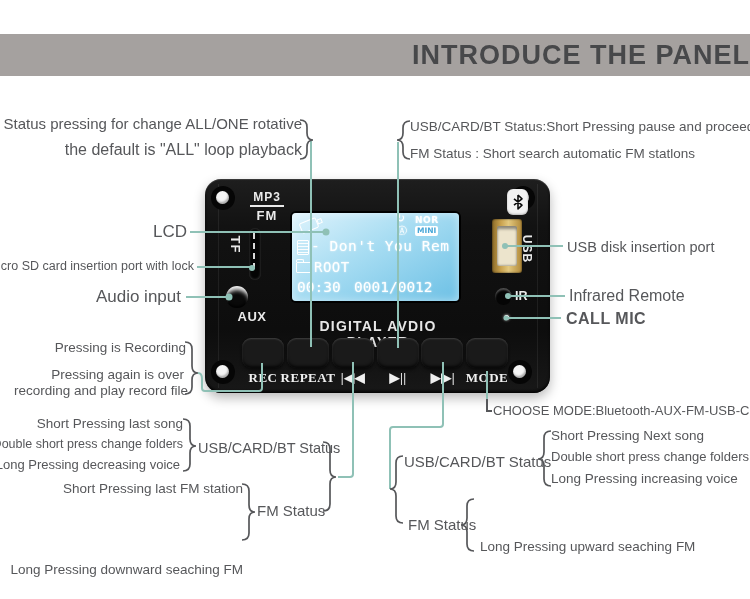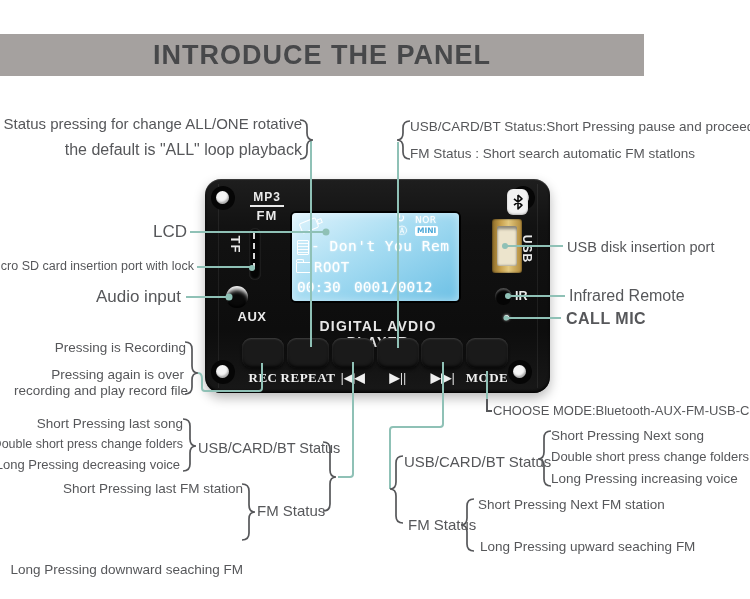--- a/index.html
+++ b/index.html
@@ -1,21 +1,21 @@
 <!DOCTYPE html>
 <html><head>
 <meta charset="utf-8">
 <style>
   html,body { margin:0; padding:0; background:#ffffff; }
   .canvas { position:relative; width:750px; height:599px; background:#fff; overflow:hidden;
             font-family:"Liberation Sans", sans-serif; }
 
   
-  .titlebar { position:absolute; left:0; top:34px; width:644px; height:42px; background:#a5a19f;
-              display:flex; align-items:center; justify-content:center; z-index:2; }
+  .titlebar { position:absolute; left:0; top:34px; width:750px; height:42px; background:#a5a19f;
+              display:flex; align-items:center; justify-content:flex-end; z-index:2; }
   .titlebar h1 { margin:0; font-size:27px; font-weight:700; color:#47484a; letter-spacing:1px; }
 
   
   .ann { position:absolute; color:#56575a; white-space:nowrap; line-height:1.12; z-index:10; }
   .r { text-align:right; }
 
   
   .board { position:absolute; left:205px; top:179px; width:345px; height:214px; z-index:5;
            background:linear-gradient(180deg,#1e1e1e 0%,#121212 22%,#0d0d0d 70%,#181818 100%);
            border-radius:16px;
@@ -41,21 +41,21 @@
   .lcd { position:absolute; left:87px; top:34px; width:167px; height:88px; border-radius:4px;
          background:linear-gradient(150deg,#def3fc 0%,#a6dcf2 45%,#6cc0e5 100%);
          box-shadow:0 0 0 2px #000, inset 0 0 10px rgba(255,255,255,0.5);
          color:#fff; font-family:"DejaVu Sans Mono", monospace; }
   .lcd span, .lcd i { position:absolute; text-shadow:0 0 2px rgba(255,255,255,0.85); font-style:normal; }
   .lcd .song { left:19px; top:25px; font-size:14.5px; letter-spacing:0.5px; }
   .lcd .folder-name { left:22px; top:46px; font-size:14px; letter-spacing:0.5px; }
   .lcd .time { left:5px; top:66px; font-size:14.5px; }
   .lcd .track { left:62px; top:66px; font-size:14.5px; }
   .lcd .loop { left:104px; top:-1px; font-size:11px; font-family:"DejaVu Sans", sans-serif; }
-  .lcd .nor { left:123px; top:2px; font-size:9px; font-weight:400; letter-spacing:0.5px; font-family:"DejaVu Sans", sans-serif; }
+  .lcd .nor { left:123px; top:2px; font-size:9px; font-weight:700; letter-spacing:0.5px; font-family:"DejaVu Sans", sans-serif; }
   .lcd .abadge { left:105px; top:11px; font-size:10px; font-family:"DejaVu Sans", sans-serif; }
   .lcd .mini { left:123px; top:13px; font-size:7.5px; font-weight:700; background:#fff; color:#4aa8d8;
                padding:0 2px 0.5px; border-radius:2px; text-shadow:none; font-family:"DejaVu Sans", sans-serif; }
   .usb-drive-icon { position:absolute; left:8px; top:7px; width:16px; height:9px; border:1.6px solid #fff;
                     border-radius:2px; transform:rotate(-22deg); }
   .usb-drive-icon::after { content:""; position:absolute; right:-6px; top:1.5px; width:3px; height:3px; border:1.3px solid #fff; }
   .file-icon { position:absolute; left:5px; top:27px; width:10px; height:13px; border:1.5px solid #fff; border-radius:1px;
                background:repeating-linear-gradient(180deg, transparent 0 2px, rgba(255,255,255,0.9) 2px 3px); }
   .folder-icon { position:absolute; left:4px; top:49px; width:14px; height:9px; border:1.5px solid #fff; border-radius:1px; }
   .folder-icon::before { content:""; position:absolute; left:-1px; top:-4px; width:6px; height:2px;
@@ -118,21 +118,20 @@
   <span class="ann" style="left:198px; top:440px; font-size:14.5px;">USB/CARD/BT Status</span>
   <span class="ann r" style="right:507px; top:481px; font-size:13.5px;">Short Pressing last FM station</span>
   <span class="ann" style="left:257px; top:503px; font-size:15px;">FM Status</span>
   <span class="ann r" style="right:507px; top:524px; font-size:13.5px;margin-top:38px;">Long Pressing downward seaching FM</span>
 
   <span class="ann" style="left:404px; top:454px; font-size:15px;">USB/CARD/BT Status</span>
   <span class="ann" style="left:551px; top:428px; font-size:13.5px;">Short Pressing Next song</span>
   <span class="ann" style="left:551px; top:450px; font-size:13px;">Double short press change folders</span>
   <span class="ann" style="left:551px; top:471px; font-size:13.5px;">Long Pressing increasing voice</span>
   <span class="ann" style="left:408px; top:517px; font-size:15px;">FM Status</span>
-  <span class="ann" style="left:478px; top:497px; font-size:13.5px;">Short Pressing Next FM station</span>
   <span class="ann" style="left:480px; top:539px; font-size:13.5px;">Long Pressing upward seaching FM</span>
 
   <div class="board">
     <div class="seam" style="left:13px;"></div>
     <div class="seam" style="left:332px;"></div>
 
     <div class="screw" style="left:6px; top:7px;"></div>
     <div class="screw" style="left:306px; top:7px;"></div>
     <div class="screw" style="left:6px; top:181px;"></div>
     <div class="screw" style="left:303px; top:181px;"></div>

